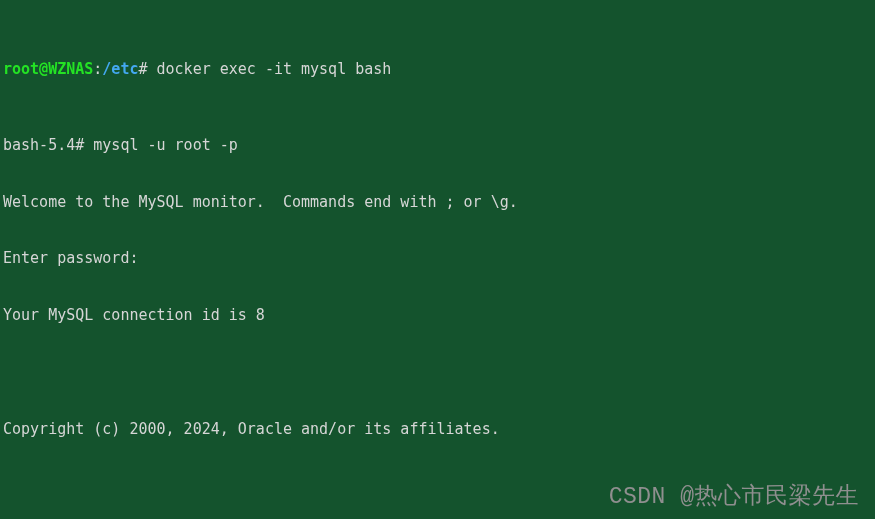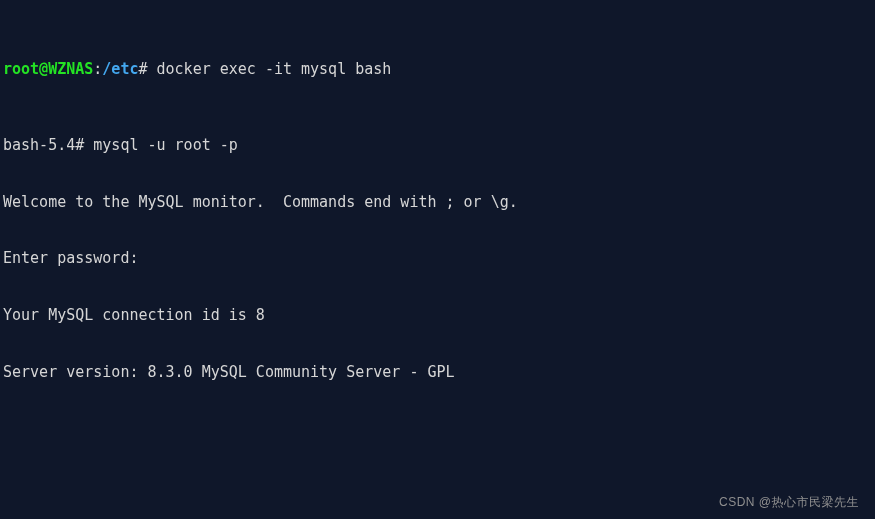--- a/index.html
+++ b/index.html
@@ -13,21 +13,21 @@
     overflow: hidden;
     position: relative;
     font-family: "DejaVu Sans Mono", "Liberation Mono", monospace;
   }
   #terminal {
     position: absolute;
     left: 0;
     top: 0;
     width: 875px;
     height: 519px;
-    background: #0f172a;
+    background: #14532d;
     padding: 3px 0 0 3px;
     box-sizing: border-box;
     font-family: "DejaVu Sans Mono", "Liberation Mono", monospace;
     font-size: 15px;
     line-height: 18.95px;
     color: #d6d6d6;
     white-space: pre;
     letter-spacing: 0px;
   }
   .line {
@@ -36,39 +36,39 @@
     font-family: "DejaVu Sans Mono", "Liberation Mono", monospace;
   }
   .fg-user   { color: #24e324; font-weight: bold; }
   .fg-path   { color: #44a8f0; font-weight: bold; }
   .fg-plain  { color: #d6d6d6; }
   #watermark {
     position: absolute;
     right: 16px;
     bottom: 8px;
     color: #8f8f8f;
-    font-family: Liberation Sans, sans-serif;
-    font-size: 12px;
+    font-family: Liberation Mono, monospace;
+    font-size: 23px;
     letter-spacing: 0.5px;
     white-space: pre;
   }
 </style>
 </head>
 <body>
 
 <div id="terminal">
 
   <div class="line"><span class="fg-user">root@WZNAS</span><span class="fg-plain">:</span><span class="fg-path">/etc</span><span class="fg-plain"># </span><span class="fg-plain">docker exec -it mysql bash</span></div>
 
   <div class="line">bash-5.4# mysql -u root -p</div>
   <div class="line">Welcome to the MySQL monitor.  Commands end with ; or \g.</div>
   <div class="line">Enter password:</div>
   <div class="line">Your MySQL connection id is 8</div>
-  <div class="line">Server version: 8.3.0 MySQL Community Server - GPL</div>
   <div class="line"></div>
+  <div class="line">Copyright (c) 2000, 2024, Oracle and/or its affiliates.</div>
   
   
   
   
   
   
   
   
   
   

